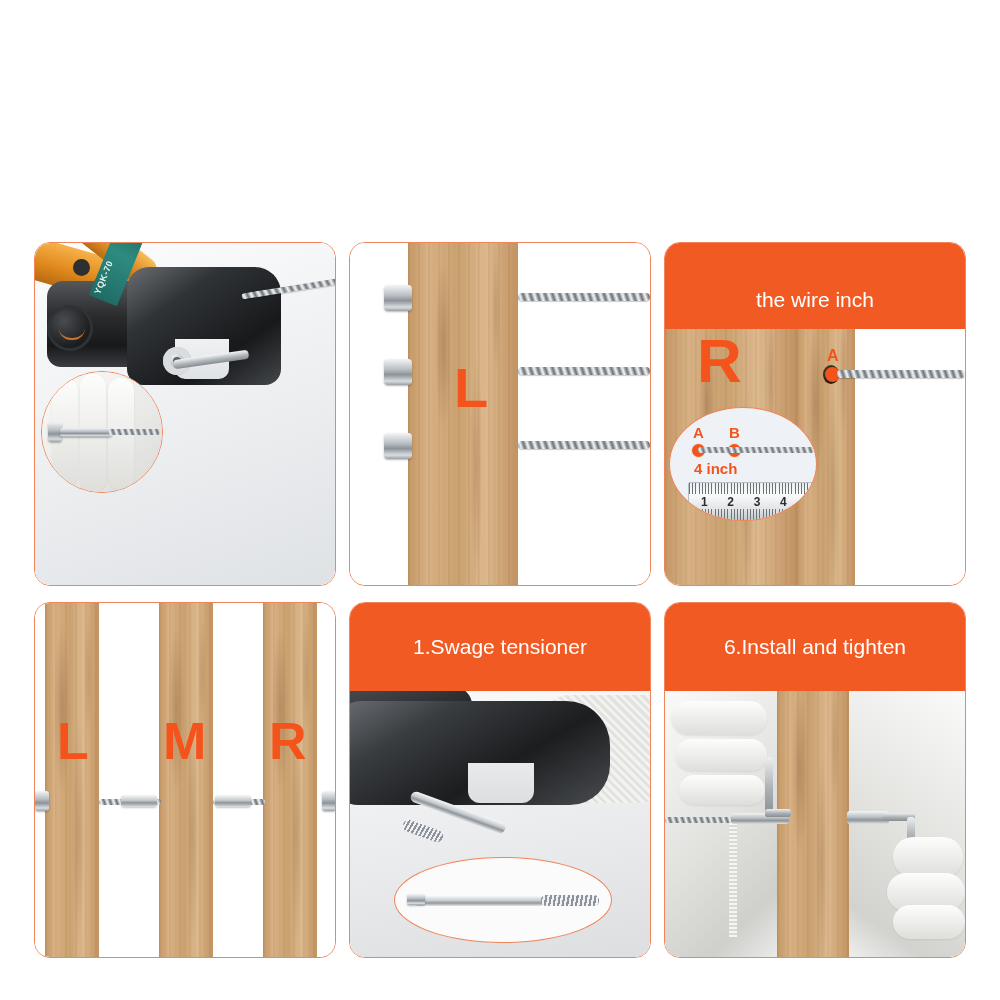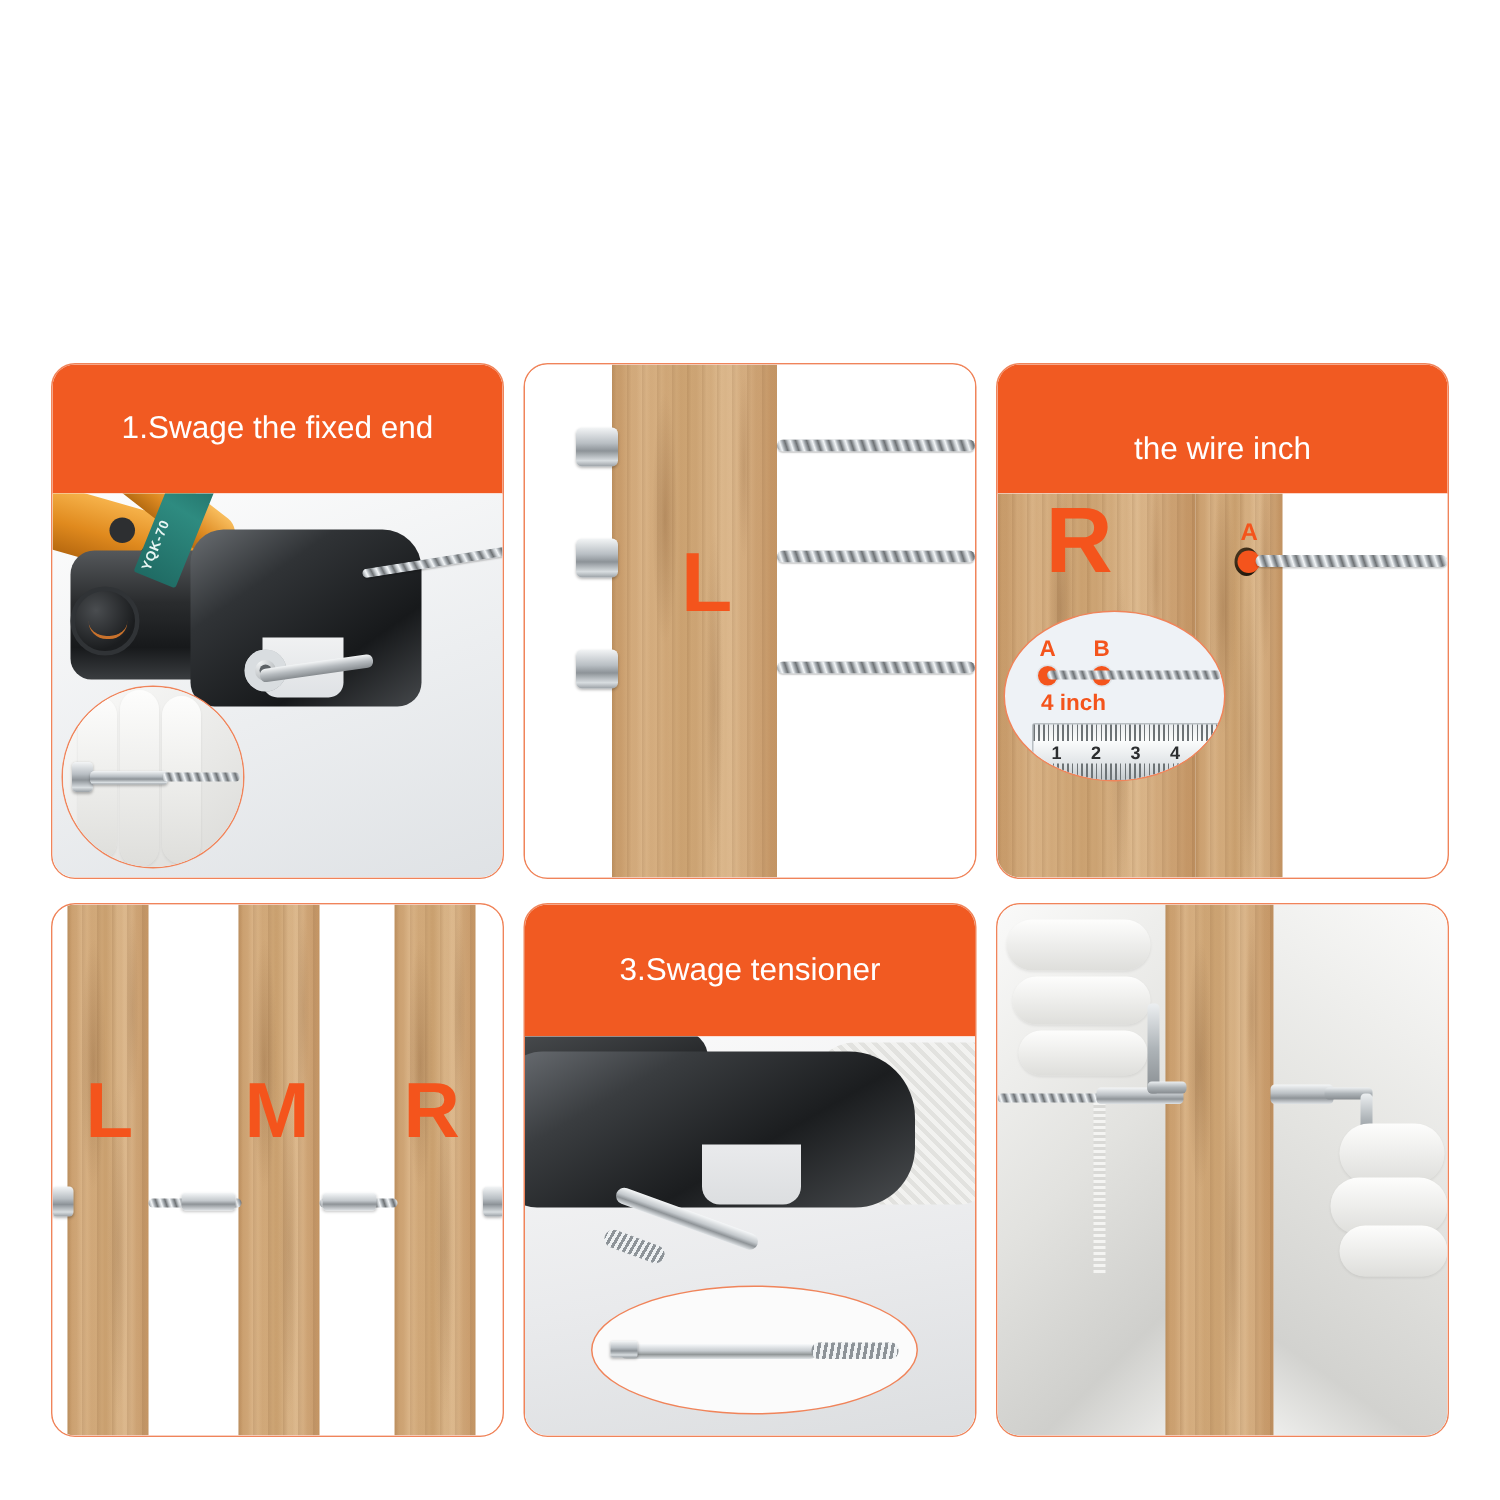--- a/index.html
+++ b/index.html
@@ -261,23 +261,20 @@
 </style>
 </head>
 <body>
 
 <div class="page">
 
 
   <div class="grid">
 
     <div class="card r1">
-      <div class="card-head">
-        <span>1.Swage the fixed end</span>
-      </div>
       <div class="card-body">
         <div class="c1-bg"></div>
         <div class="c1-handle"></div>
         <div class="c1-handle2"></div>
         <div class="c1-knob" style="left:38px; top:16px;"></div>
         <div class="c1-knob" style="left:58px; top:34px;"></div>
         <div class="c1-body"></div>
         <div class="c1-head"></div>
         <div class="c1-notch"></div>
         <div class="c1-dial">
@@ -367,39 +364,42 @@
         <div class="cable-thin" style="left:64px; top:196px; width:62px;"></div>
         <div class="c4-sleeve" style="left:86px; top:192px; width:36px;"></div>
         <div class="cable-thin" style="left:178px; top:196px; width:52px;"></div>
         <div class="c4-sleeve" style="left:180px; top:192px; width:36px;"></div>
         <div class="fitting" style="left:287px; top:188px; width:14px; height:20px;"></div>
       </div>
     </div>
 
     <div class="card r2">
       <div class="card-head">
-        <span>3.Swage tensioner</span>
+        <span>1.Swage tensioner</span>
       </div>
       <div class="card-body">
         <div class="c5-bg"></div>
         <div class="c5-glove"></div>
         <div class="c5-tool2"></div>
         <div class="c5-tool"></div>
         <div class="c5-jaw"></div>
         <div class="c5-rod"></div>
         <div class="c5-thread"></div>
         <div class="inset-oval" style="left:44px; top:166px; width:218px; height:86px; background:#fbfbfb;">
           <div class="c5-detail-rod" style="left:18px; top:38px; width:132px;"></div>
           <div class="c5-detail-thread" style="left:146px; top:37px; width:58px;"></div>
           <div class="fitting" style="left:12px; top:36px; width:18px; height:11px; border-radius:2px;"></div>
         </div>
       </div>
     </div>
 
     <div class="card r2">
+      <div class="card-head">
+        <span>6.Install and tighten</span>
+      </div>
       <div class="card-body">
         <div class="c6-glove-l"></div>
         <div class="c6-glove-r"></div>
         <div class="wood c6-post"></div>
 
         <div class="c6-finger" style="left:6px; top:10px; width:96px; height:34px;"></div>
         <div class="c6-finger" style="left:10px; top:48px; width:92px; height:32px;"></div>
         <div class="c6-finger" style="left:14px; top:84px; width:86px; height:30px;"></div>
         <div class="c6-zip" style="left:64px; top:130px; height:116px;"></div>
 

